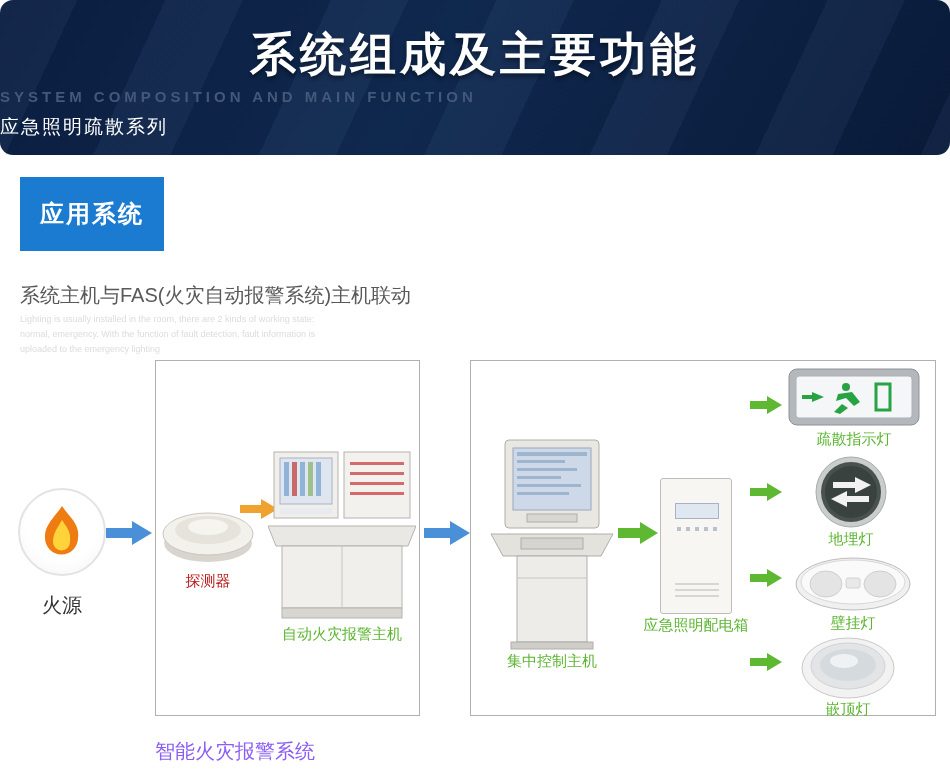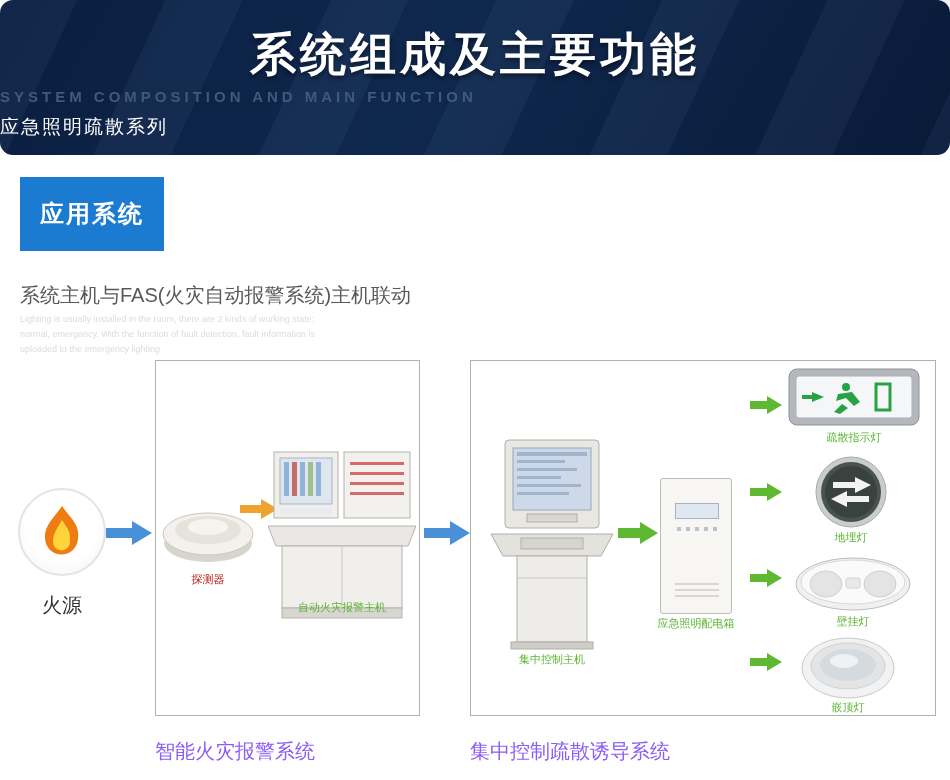--- a/index.html
+++ b/index.html
@@ -36,21 +36,21 @@
   .box2 { left:470px; top:360px; width:466px; height:356px; }
   .caption { position:absolute; top:738px; font-size:20px; color:#8b5cf6; text-align:left; }
   .caption1 { left:155px; width:265px; }
   .caption2 { left:470px; width:466px; }
 
   
   .abs { position:absolute; }
   .fire-circle { left:18px; top:488px; width:88px; height:88px; border-radius:50%;
                  border:2px solid #e3e3e3; background:radial-gradient(circle at 50% 40%, #ffffff 55%, #f3f3f3);
                  display:flex; align-items:center; justify-content:center; }
-  .lbl { position:absolute; text-align:center; font-size:11px; }
+  .lbl { position:absolute; text-align:center; font-size:15px; }
   .lbl-dark  { color:#333; font-size:20px; }
   .lbl-orange{ color:#b91c1c; }
   .lbl-green { color:#5cb531; }
 
   .powerbox { left:660px; top:478px; width:72px; height:136px; background:#f7f6f3;
               border:1px solid #bfbdb8; border-radius:3px; }
   .powerbox .screen { position:absolute; left:14px; top:24px; width:44px; height:16px;
               background:#dfe7f0; border:1px solid #a9b2c2; }
   .powerbox .dots { position:absolute; left:16px; top:48px; width:40px; height:4px;
               background:repeating-linear-gradient(90deg,#b9c2cc 0 4px, transparent 4px 9px); }
@@ -113,21 +113,21 @@
       <rect x="82" y="14" width="54" height="3"></rect>
       <rect x="82" y="24" width="54" height="3"></rect>
       <rect x="82" y="34" width="54" height="3"></rect>
       <rect x="82" y="44" width="54" height="3"></rect>
     </g>
     <polygon points="0,78 148,78 140,98 8,98" fill="#e9e8e4" stroke="#b5b3ae"></polygon>
     <rect x="14" y="98" width="120" height="62" fill="#f0efec" stroke="#b5b3ae"></rect>
     <line x1="74" y1="98" x2="74" y2="160" stroke="#c9c7c2"></line>
     <rect x="14" y="160" width="120" height="10" fill="#d8d6d1" stroke="#b5b3ae"></rect>
   </svg>
-  <div class="lbl lbl-green" style="left:268px; top:600px; width:148px;">自动火灾报警主机</div>
+  <div class="lbl lbl-green" style="left:268px; top:625px; width:148px;">自动火灾报警主机</div>
 
   <svg class="abs" style="left:424px; top:520px;" width="46" height="26" viewBox="0 0 46 26">
     <polygon points="0,8 26,8 26,1 46,13 26,25 26,18 0,18" fill="#4a90d9"></polygon>
   </svg>
 
   <svg class="abs" style="left:487px; top:438px;" width="130" height="212" viewBox="0 0 130 212">
     <rect x="18" y="2" width="94" height="88" rx="4" fill="#e9e7e2" stroke="#b0aea9"></rect>
     <rect x="26" y="10" width="78" height="62" fill="#cdd9e8" stroke="#9aa8bc"></rect>
     <g fill="#9fb4cd">
       <rect x="30" y="14" width="70" height="4"></rect>
@@ -210,15 +210,14 @@
 
   <svg class="abs" style="left:800px; top:636px;" width="96" height="64" viewBox="0 0 96 64">
     <ellipse cx="48" cy="32" rx="46" ry="30" fill="#f2f2f2" stroke="#c9c9c9"></ellipse>
     <ellipse cx="48" cy="30" rx="37" ry="23" fill="#e2e4e6" stroke="#cfd2d5"></ellipse>
     <ellipse cx="48" cy="29" rx="28" ry="16" fill="#d4dade"></ellipse>
     <ellipse cx="44" cy="25" rx="14" ry="7" fill="#eef2f4"></ellipse>
   </svg>
   <div class="lbl lbl-green" style="left:800px; top:700px; width:96px;">嵌顶灯</div>
 
   <div class="caption caption1">智能火灾报警系统</div>
-  <div class="caption caption2">集中控制疏散诱导系统</div>
 
 </div>
 
 </body></html>

